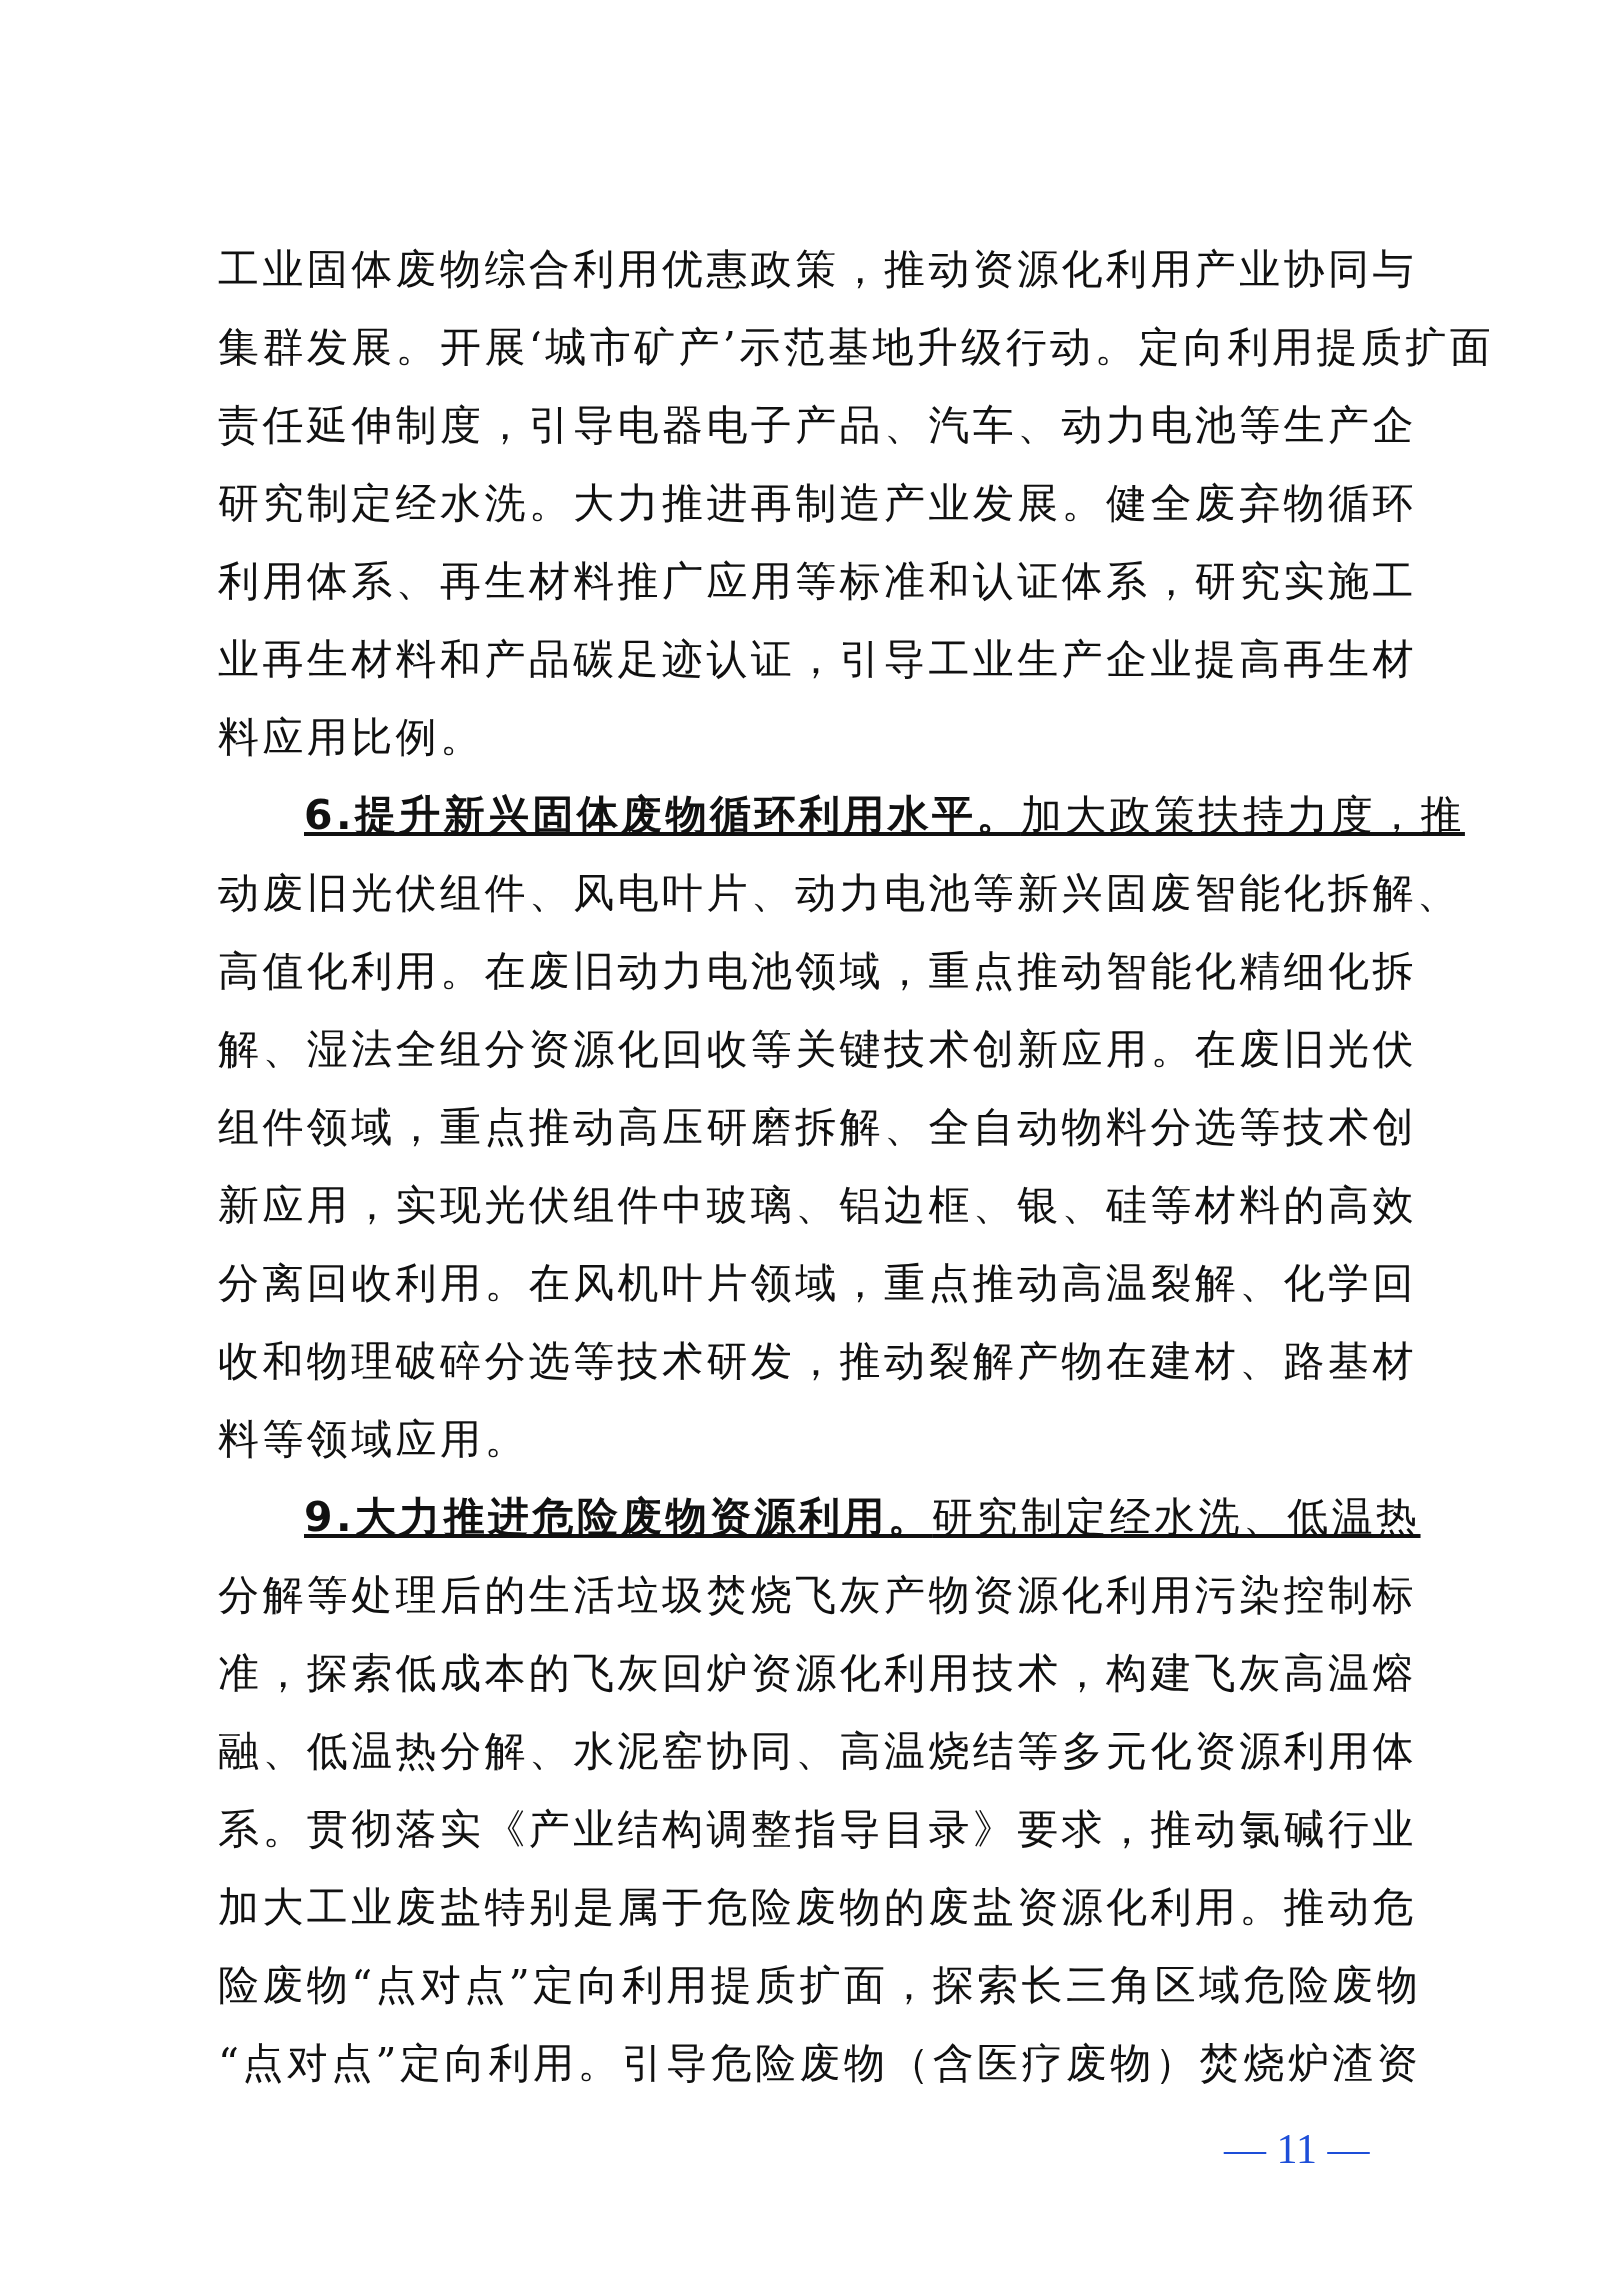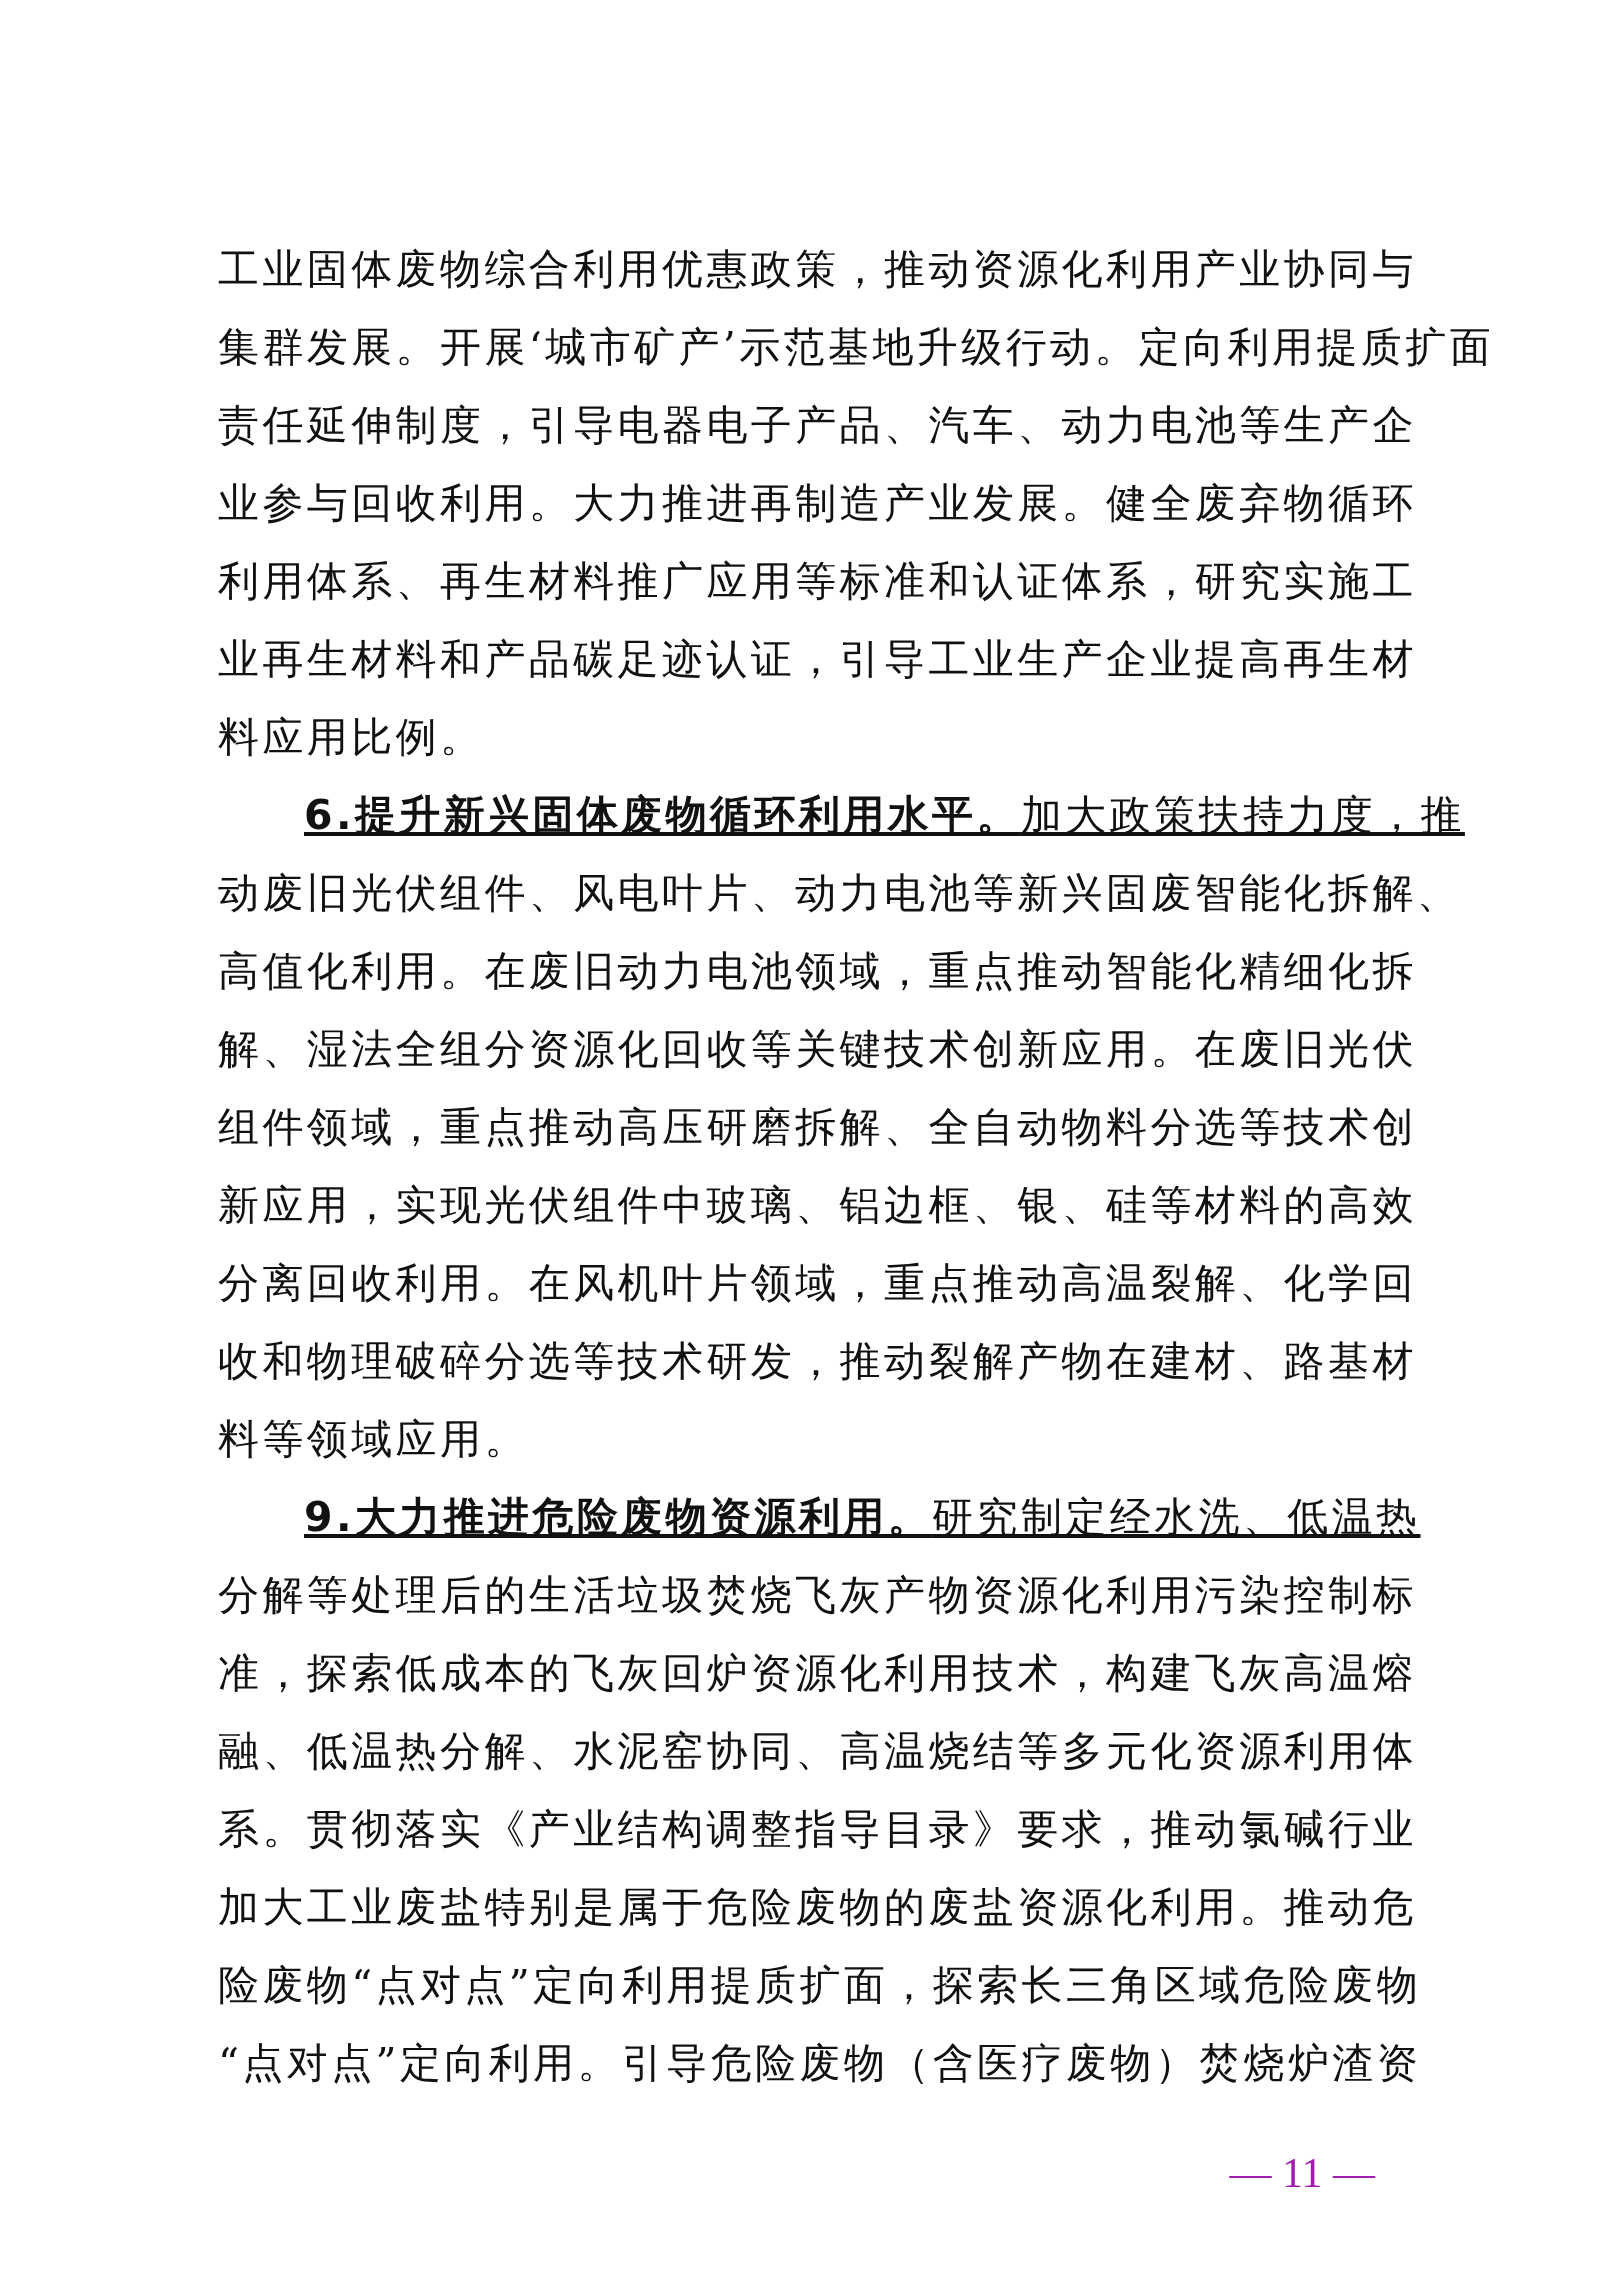--- a/index.html
+++ b/index.html
@@ -16,34 +16,34 @@
     letter-spacing: 3.4px;
     text-align: justify; text-align-last: justify;
     width: 1186px;
   }
   .line.last { text-align-last: left; }
   .line.indent { padding-left: 86px; width: 1099px; text-decoration: underline; }
   .lead { font-weight: bold; font-family: "DejaVu Sans", "Liberation Sans", sans-serif; }
   .page-number {
     position: absolute; left: 1224px; top: 2125px; width: 151px;
     font-family: "Liberation Serif", "DejaVu Serif", serif;
-    font-size: 42px; color: #a21caf; text-align: right; white-space: nowrap; margin-top: 24px;
+    font-size: 42px; color: #1d4ed8; text-align: left; white-space: nowrap;
   }
 </style>
 </head>
 <body>
 
 <div class="page">
   <div class="body-text">
 
     <div>
       <span class="line">工业固体废物综合利用优惠政策，推动资源化利用产业协同与</span>
       <span class="line">集群发展。开展‘城市矿产’示范基地升级行动。定向利用提质扩面</span>
       <span class="line">责任延伸制度，引导电器电子产品、汽车、动力电池等生产企</span>
-      <span class="line">业参与回收利用。大力推进再制造产业发展。健全废弃物循环</span>
+      <span class="line">研究制定经水洗。大力推进再制造产业发展。健全废弃物循环</span>
       <span class="line">利用体系、再生材料推广应用等标准和认证体系，研究实施工</span>
       <span class="line">业再生材料和产品碳足迹认证，引导工业生产企业提高再生材</span>
       <span class="line last">料应用比例。</span>
     </div>
 
     <div>
       <span class="line indent"><span class="lead">6.提升新兴固体废物循环利用水平。</span><span>加大政策扶持力度，推</span></span>
       <span class="line">动废旧光伏组件、风电叶片、动力电池等新兴固废智能化拆解、</span>
       <span class="line">高值化利用。在废旧动力电池领域，重点推动智能化精细化拆</span>
       <span class="line">解、湿法全组分资源化回收等关键技术创新应用。在废旧光伏</span>

